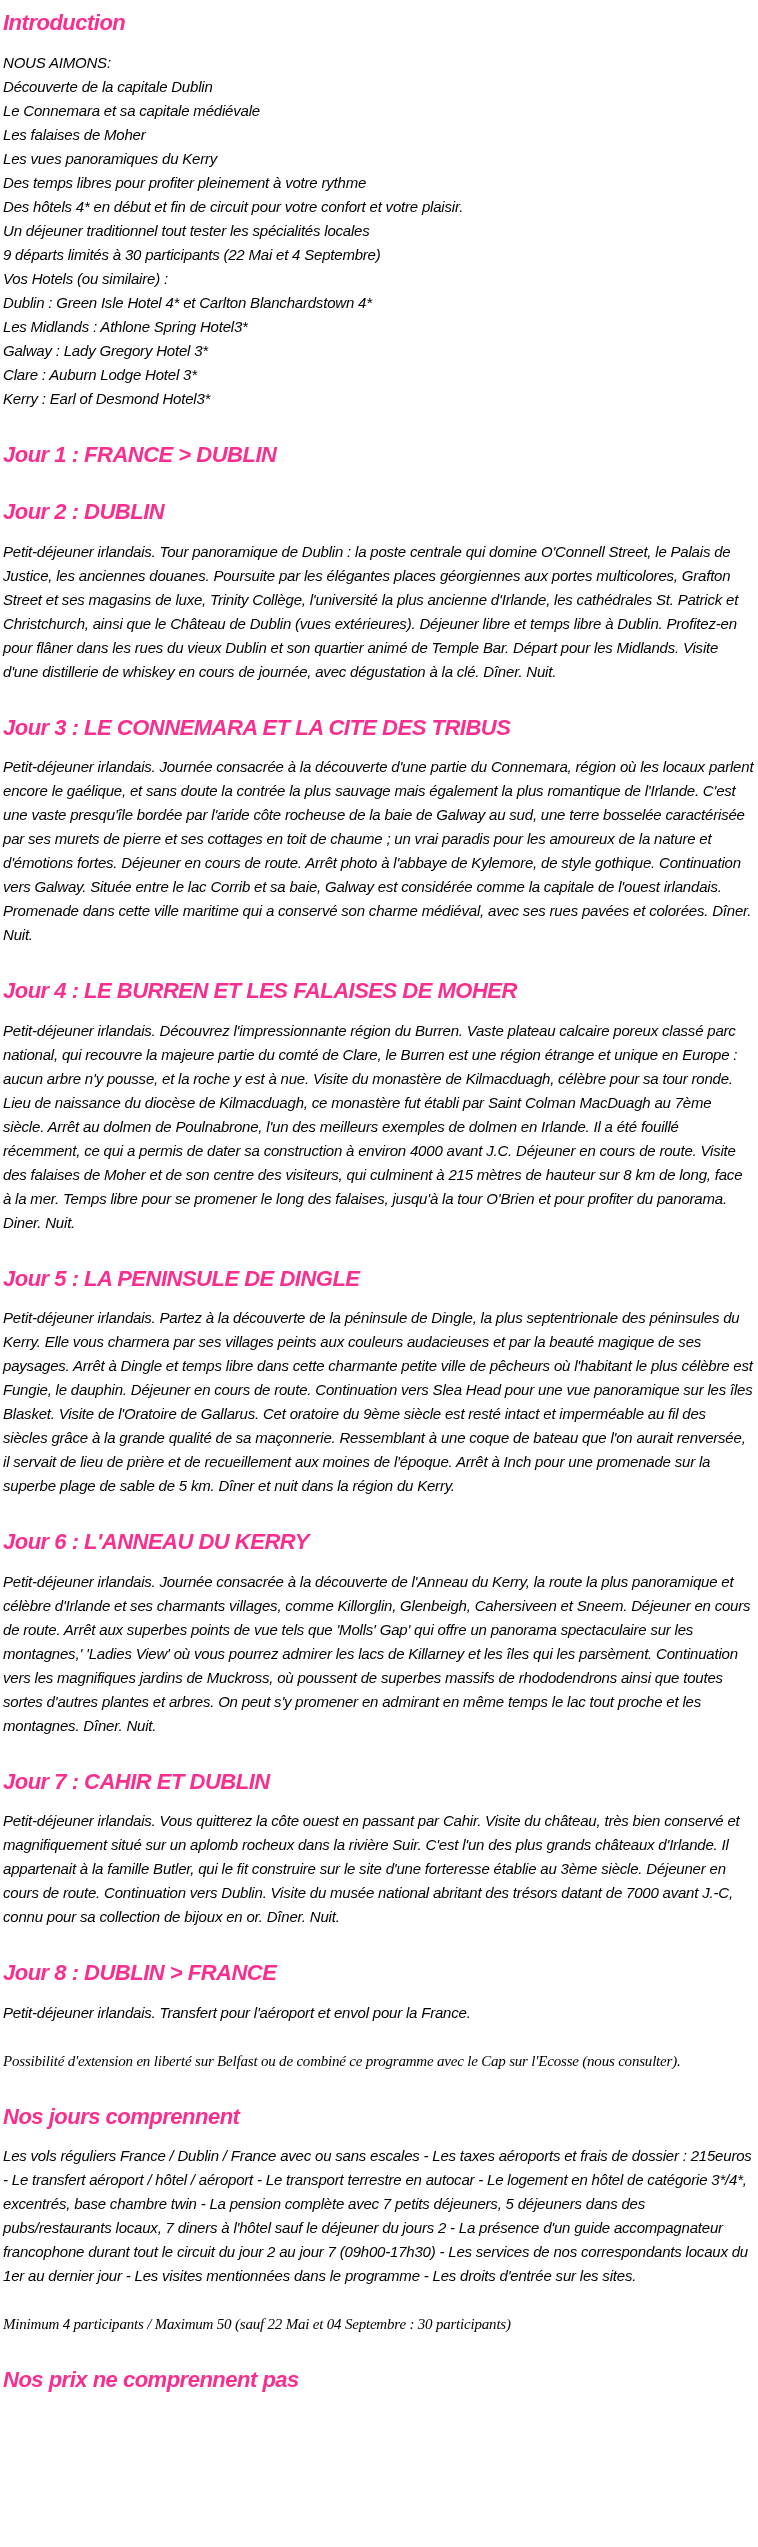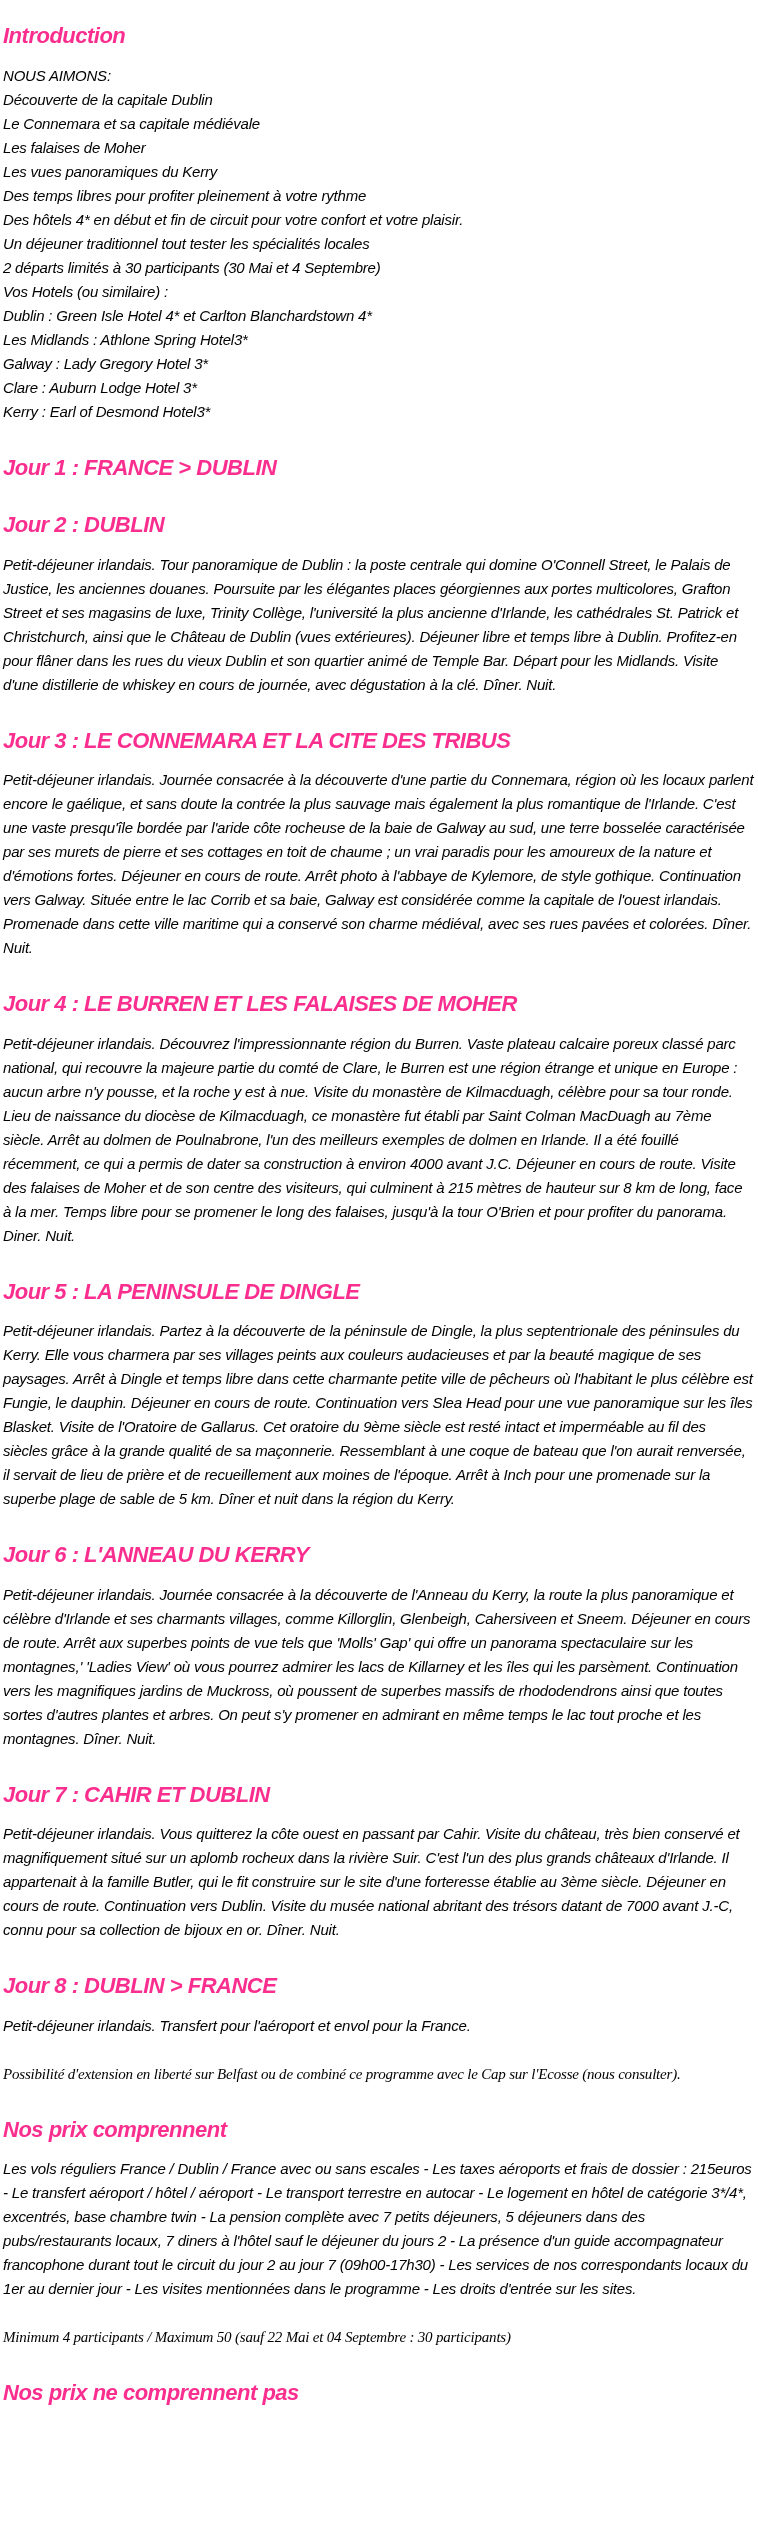--- a/index.html
+++ b/index.html
@@ -20,21 +20,21 @@
   h2 {
     font-family: "Liberation Sans", sans-serif;
     font-style: italic;
     font-weight: 700;
     font-size: 22px;
     letter-spacing: -0.5px;
     color: #fa2e8e;
     margin: 30px 0 14px 0;
     line-height: 1.25;
   }
-  section:first-child h2 { margin-top: 20px; }
+  section:first-child h2 { margin-top: 7px; }
   .line, .para {
     margin: 0;
     font-size: 15px;
     letter-spacing: -0.2px;
     line-height: 24px;
     color: #000000;
   }
   .para + .para { margin-top: 24px; font-family: Liberation Serif, serif; }
   .hotels { margin-bottom: 12px; }
 </style>
@@ -46,21 +46,21 @@
   <section>
     <h2>Introduction</h2>
     <p class="line">NOUS AIMONS:</p>
     <p class="line">Découverte de la capitale Dublin</p>
     <p class="line">Le Connemara et sa capitale médiévale</p>
     <p class="line">Les falaises de Moher</p>
     <p class="line">Les vues panoramiques du Kerry</p>
     <p class="line">Des temps libres pour profiter pleinement à votre rythme</p>
     <p class="line">Des hôtels 4* en début et fin de circuit pour votre confort et votre plaisir.</p>
     <p class="line">Un déjeuner traditionnel tout tester les spécialités locales</p>
-    <p class="line">2 départs limités à 30 participants (30 Mai et 4 Septembre)</p>
+    <p class="line">9 départs limités à 30 participants (22 Mai et 4 Septembre)</p>
   </section>
 
   <section>
     <div class="hotels">
       <p class="line">Vos Hotels (ou similaire) :</p>
       <p class="line">Dublin : Green Isle Hotel 4* et Carlton Blanchardstown 4*</p>
       <p class="line">Les Midlands : Athlone Spring Hotel3*</p>
       <p class="line">Galway : Lady Gregory Hotel 3*</p>
       <p class="line">Clare : Auburn Lodge Hotel 3*</p>
       <p class="line">Kerry : Earl of Desmond Hotel3*</p>
@@ -101,21 +101,21 @@
     <p class="para">Petit-déjeuner irlandais. Vous quitterez la côte ouest en passant par Cahir. Visite du château, très bien conservé et magnifiquement situé sur un aplomb rocheux dans la rivière Suir. C'est l'un des plus grands châteaux d'Irlande. Il appartenait à la famille Butler, qui le fit construire sur le site d'une forteresse établie au 3ème siècle. Déjeuner en cours de route. Continuation vers Dublin. Visite du musée national abritant des trésors datant de 7000 avant J.-C, connu pour sa collection de bijoux en or. Dîner. Nuit.</p>
   </section>
 
   <section>
     <h2>Jour 8 : DUBLIN &gt; FRANCE</h2>
     <p class="para">Petit-déjeuner irlandais. Transfert pour l'aéroport et envol pour la France.</p>
     <p class="para">Possibilité d'extension en liberté sur Belfast ou de combiné ce programme avec le Cap sur l'Ecosse (nous consulter).</p>
   </section>
 
   <section>
-    <h2>Nos prix comprennent</h2>
+    <h2>Nos jours comprennent</h2>
     <p class="para">Les vols réguliers France / Dublin / France avec ou sans escales - Les taxes aéroports et frais de dossier : 215euros - Le transfert aéroport / hôtel / aéroport - Le transport terrestre en autocar - Le logement en hôtel de catégorie 3*/4*, excentrés, base chambre twin - La pension complète avec 7 petits déjeuners, 5 déjeuners dans des pubs/restaurants locaux, 7 diners à l'hôtel sauf le déjeuner du jours 2 - La présence d'un guide accompagnateur francophone durant tout le circuit du jour 2 au jour 7 (09h00-17h30) - Les services de nos correspondants locaux du 1er au dernier jour - Les visites mentionnées dans le programme - Les droits d'entrée sur les sites.</p>
     <p class="para">Minimum 4 participants / Maximum 50 (sauf 22 Mai et 04 Septembre : 30 participants)</p>
   </section>
 
   <section>
     <h2>Nos prix ne comprennent pas</h2>
 
   </section>
 
 </main>

